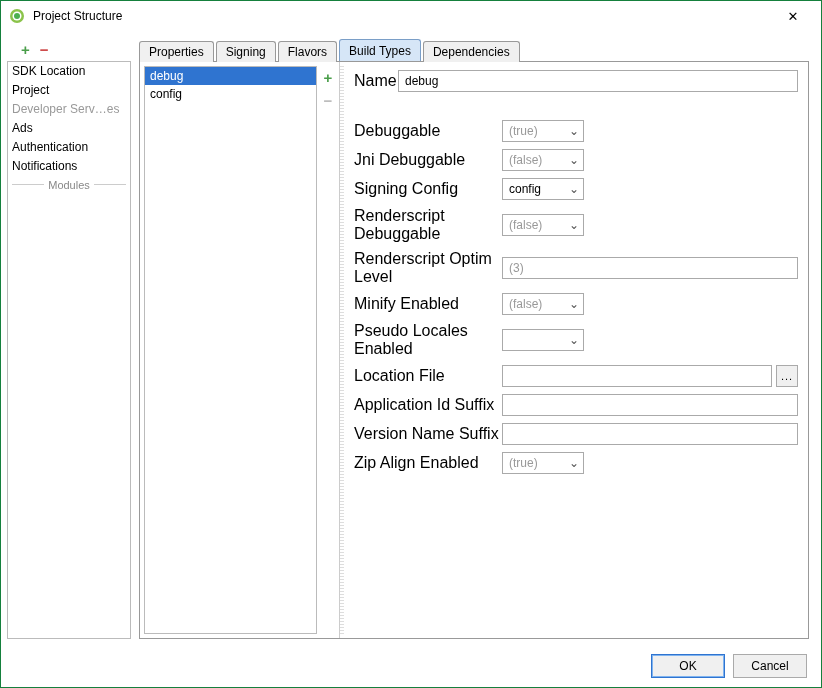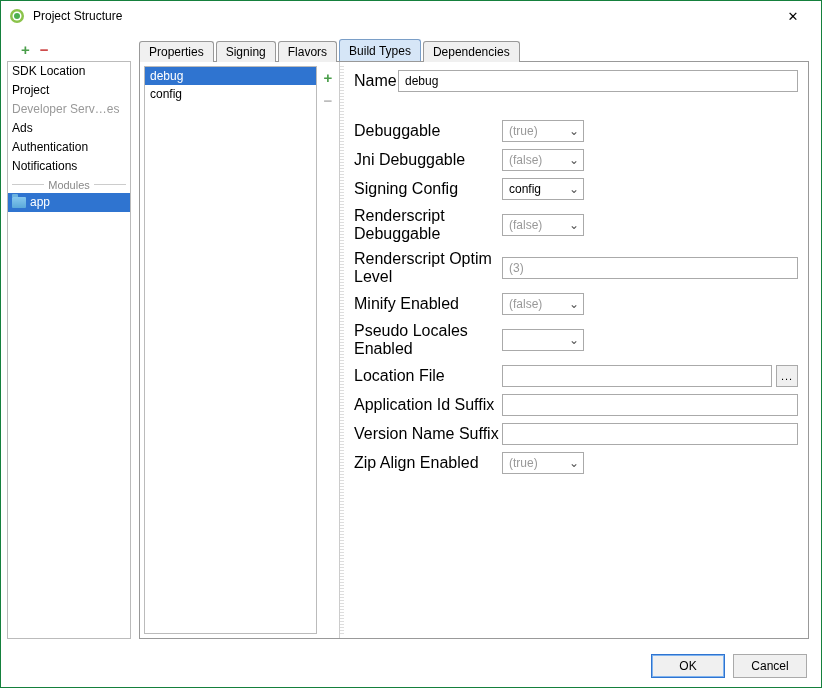--- a/index.html
+++ b/index.html
@@ -283,24 +283,20 @@
       <div class="sidebar-list">
         <div class="side-item">SDK Location</div>
         <div class="side-item">Project</div>
         <div class="side-item dim">Developer Serv…es</div>
         <div class="side-item">Ads</div>
         <div class="side-item">Authentication</div>
         <div class="side-item">Notifications</div>
         <div class="side-header">
             <span>Modules</span>
           </div>
-        <div class="side-item module">
-          <span class="folder-icon"></span>
-          <span>app</span>
-        </div>
       </div>
     </div>
 
     <div class="main">
       <div class="tabs">
         <div class="tab">Properties</div>
         <div class="tab">Signing</div>
         <div class="tab">Flavors</div>
         <div class="tab active">Build Types</div>
         <div class="tab">Dependencies</div>

